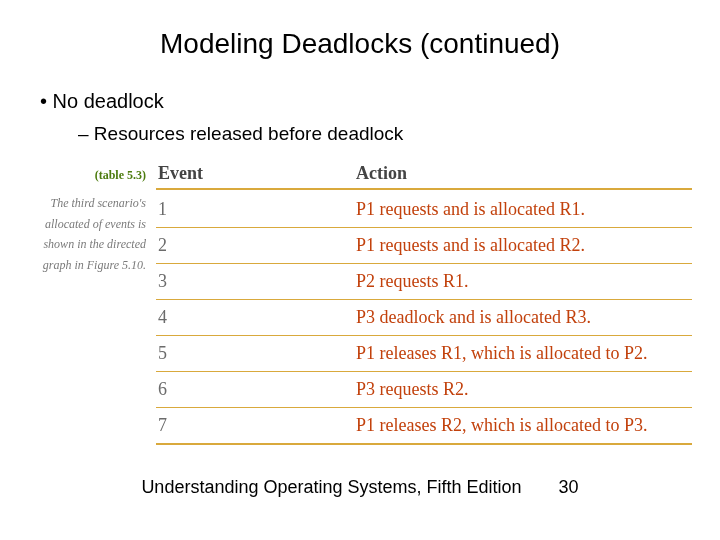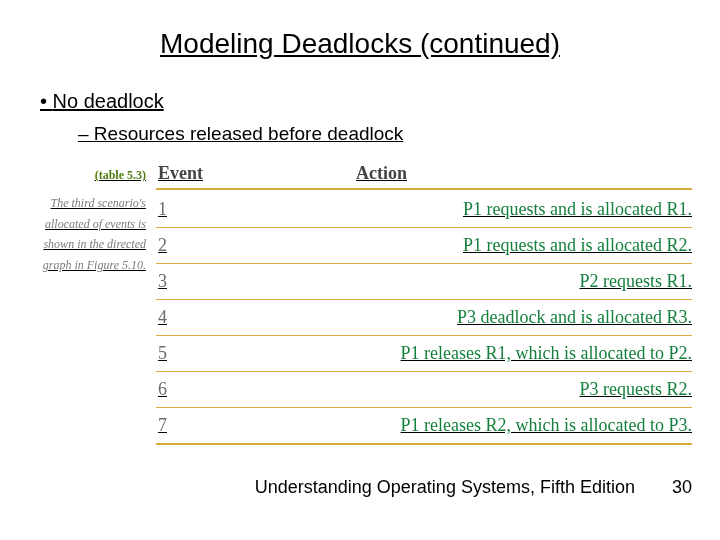--- a/index.html
+++ b/index.html
@@ -1,17 +1,17 @@
 <!DOCTYPE html>
 <html><head>
 <meta charset="utf-8">
 <style>
   * { box-sizing: border-box; margin: 0; padding: 0; }
   html, body { width: 720px; height: 540px; background: #fff; font-family: Arial, Helvetica, sans-serif; color: #000; }
-  .slide { position: relative; width: 720px; height: 516px; padding: 24px 28px 20px 28px; text-decoration: underline; }
+  .slide { position: relative; width: 720px; height: 516px; padding: 24px 28px 20px 28px; }
   .title { font-size: 28px; text-align: center; margin: 4px 0 30px 0; font-weight: 400; }
   .bullets { font-size: 20px; margin-left: 12px; }
   .b1 { margin-bottom: 10px; }
   .b1::before { content: "•  "; }
   .b2 { margin-left: 38px; font-size: 19px; }
   .b2::before { content: "–  "; }
   .figwrap { margin-top: 18px; display: flex; }
   .caption {
     width: 128px;
     padding-right: 10px;
@@ -25,22 +25,22 @@
   }
   .caption .tlabel { color: #4d7c0f; font-style: normal; font-weight: 600; display: block; margin-bottom: 8px; }
   .tablearea { flex: 1; font-family: Georgia, 'Times New Roman', serif; font-size: 18px; color: #555; }
   .thead { display: flex; font-weight: 700; color: #444; padding: 0 0 4px 0; }
   .col-event { width: 200px; padding-left: 2px; }
   .col-action { flex: 1; }
   .hr-heavy { border: none; border-top: 2px solid #d9a93c; margin: 0 0 2px 0; }
   .hr-thin  { border: none; border-top: 1px solid #d9a93c; margin: 0; }
   .trow { display: flex; padding: 7px 0 7px 0; }
   .trow .ev { width: 200px; padding-left: 2px; color: #6b6b6b; }
-  .trow .ac { flex: 1; color: #15803d; text-align: right; }
-  .footer { position: absolute; bottom: 18px; left: 28px; right: 28px; display: flex; justify-content: flex-end; font-size: 18px; gap: 37px; }
+  .trow .ac { flex: 1; color: #c2410c; }
+  .footer { position: absolute; bottom: 18px; left: 28px; right: 28px; display: flex; justify-content: center; font-size: 18px; gap: 37px; }
 </style>
 </head>
 <body>
 
 <div class="slide">
 
   <h1 class="title">Modeling Deadlocks (continued)</h1>
 
   <div class="bullets">
     <div class="b1">No deadlock</div>

